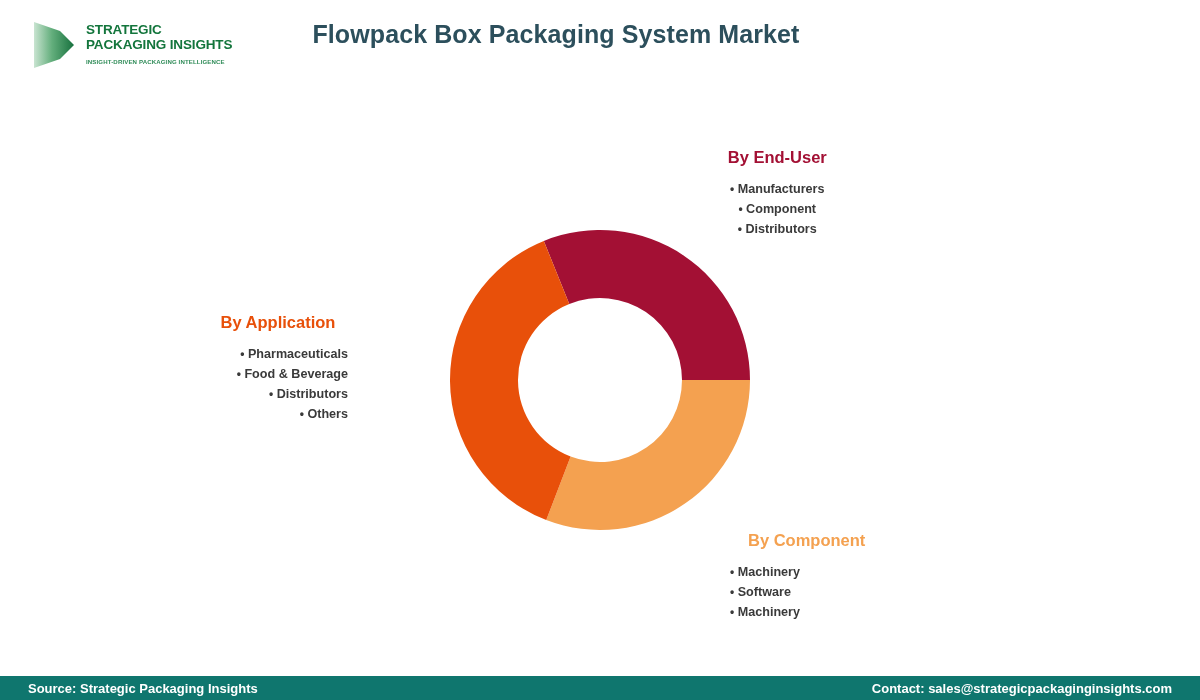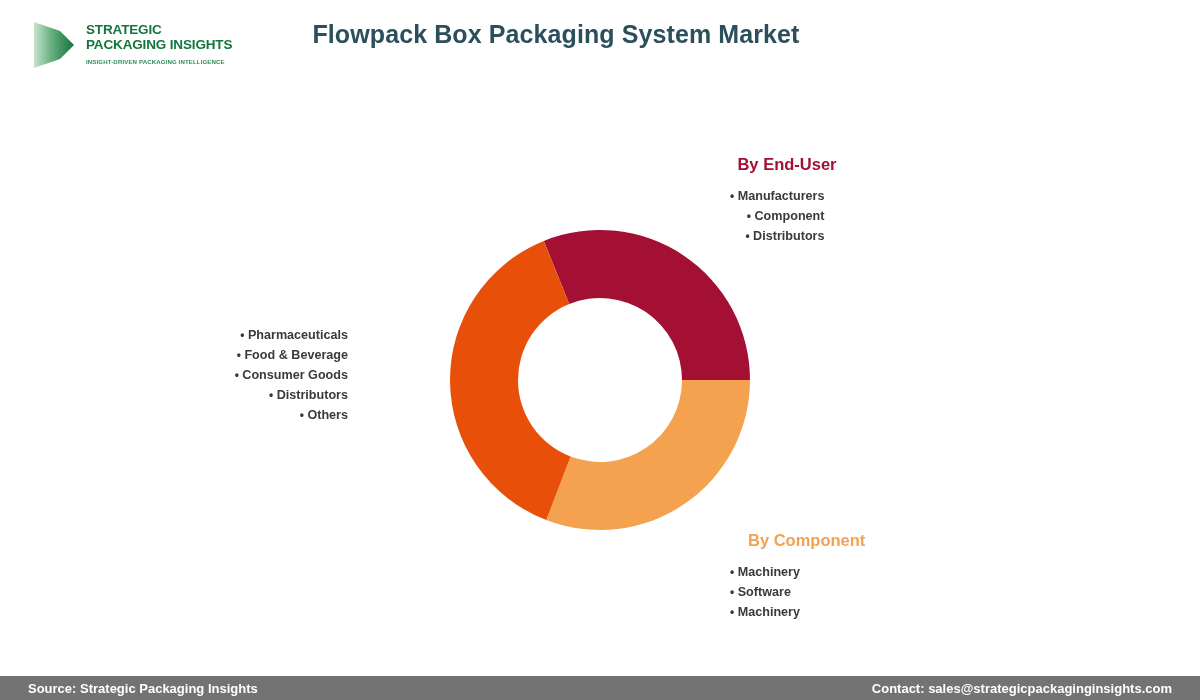--- a/index.html
+++ b/index.html
@@ -102,22 +102,22 @@
     color: #3A3A3A;
     line-height: 20px;
     white-space: nowrap;
   }
   .group-items li .bullet {
     font-size: 12px;
   }
 
   #group-end-user {
     left: 718px;
-    top: 155px;
-    text-align: right;
+    top: 148px;
+    text-align: center;
   }
   #group-end-user .group-heading { color: #A31034; }
 
   #group-application {
     left: 180px;
     top: 313px;
     width: 180px;
     text-align: right;
   }
   #group-application .group-heading {
@@ -133,21 +133,21 @@
   }
   #group-component .group-heading { color: #F4A150; margin-left: 30px; }
 
   
   #footer {
     position: absolute;
     left: 0;
     bottom: 0;
     width: 1200px;
     height: 24px;
-    background: #737373;
+    background: #0f766e;
     display: flex;
     align-items: center;
     justify-content: space-between;
     box-sizing: border-box;
     padding: 0 28px;
   }
   .footer-text {
     font-family: "Liberation Sans", sans-serif;
     font-weight: bold;
     font-size: 13px;
@@ -193,24 +193,24 @@
 <div class="label-group" id="group-end-user">
   <div class="group-heading">By End-User</div>
   <ul class="group-items">
     <li><span class="bullet">•</span> <span>Manufacturers</span></li>
     <li><span class="bullet">•</span> <span>Component</span></li>
     <li><span class="bullet">•</span> <span>Distributors</span></li>
   </ul>
 </div>
 
 <div class="label-group" id="group-application">
+  <div class="group-heading">By Application</div>
   <ul class="group-items">
     <li><span class="bullet">•</span> <span>Pharmaceuticals</span></li>
     <li><span class="bullet">•</span> <span>Food &amp; Beverage</span></li>
-    <li><span class="bullet">•</span> <span>Consumer Goods</span></li>
     <li><span class="bullet">•</span> <span>Distributors</span></li>
     <li><span class="bullet">•</span> <span>Others</span></li>
   </ul>
 </div>
 
 <div class="label-group" id="group-component">
   <div class="group-heading">By Component</div>
   <ul class="group-items">
     <li><span class="bullet">•</span> <span>Machinery</span></li>
     <li><span class="bullet">•</span> <span>Software</span></li>

